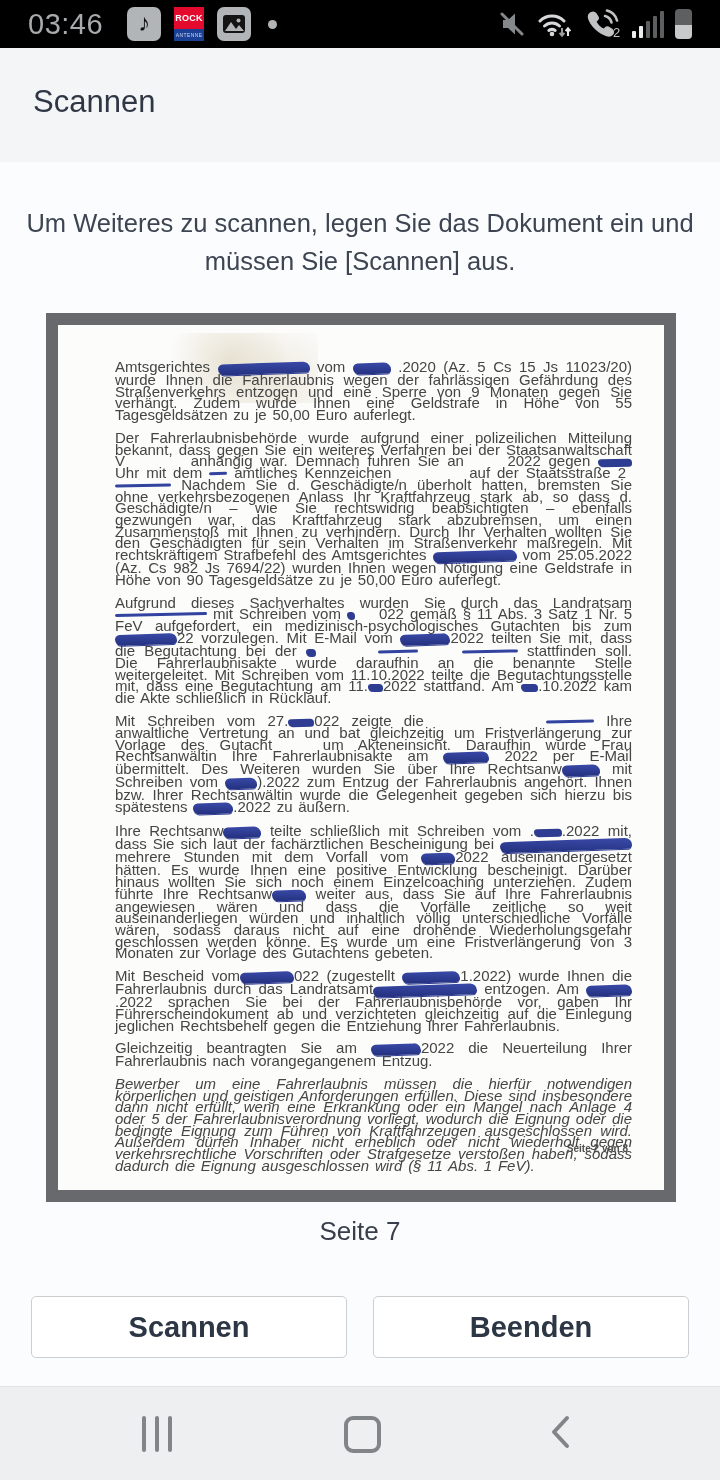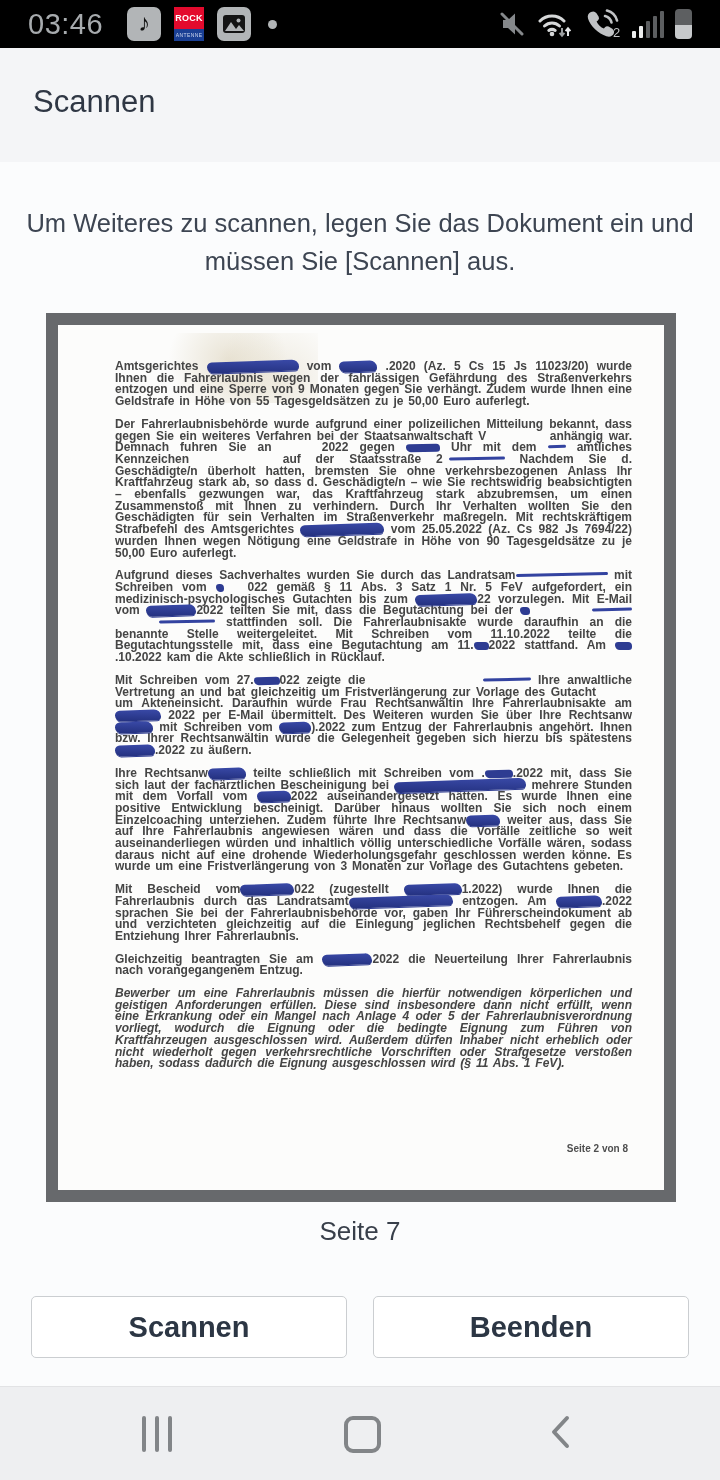--- a/index.html
+++ b/index.html
@@ -29,21 +29,21 @@
     text-align:center;font-size:25.5px;line-height:38px;color:#3d4552;margin:0;}
 
   
   .doc-frame{position:absolute;top:313px;left:46px;width:630px;height:889px;box-sizing:border-box;
     border:12px solid #67696c;background:#fcfcfb;}
   .doc-page{position:absolute;inset:0;overflow:hidden;}
   .doc-page::before{content:"";position:absolute;left:110px;top:8px;width:150px;height:70px;
     background:radial-gradient(circle at 40% 40%, rgba(196,180,140,.35), rgba(196,180,140,0) 60%),
                radial-gradient(circle at 75% 70%, rgba(196,180,140,.25), rgba(196,180,140,0) 55%);}
   .doc-text{position:absolute;top:36px;left:57px;width:517px;
-    font-size:12px;line-height:11.7px;color:#454545;text-align:justify;word-spacing:1.6px;font-weight:bold;}
+    font-size:15px;line-height:11.7px;color:#454545;text-align:justify;word-spacing:1.6px;}
   .doc-par{margin:0 0 11px 0;}
   .doc-par.italic{font-style:italic;}
   .rd{display:inline-block;height:8px;background:#2e3c92;border-radius:4px 5px 4px 6px;
     transform:rotate(-1deg);vertical-align:-1px;}
   .rd-big{display:inline-block;height:11px;background:linear-gradient(3deg,#23307e,#3a4aa8);
     border-radius:6px 9px 5px 8px;box-shadow:0 2px 0 -1px #2e3c92;transform:rotate(-2deg);vertical-align:-2px;}
   .rd-strike{display:inline-block;height:3px;background:#3343a0;border-radius:2px;transform:rotate(-1.2deg);vertical-align:3px;}
   .rd-gap{display:inline-block;height:1px;}
   .doc-footer{position:absolute;top:818px;right:36px;font-size:10px;font-weight:bold;color:#4e4e4e;}
 

